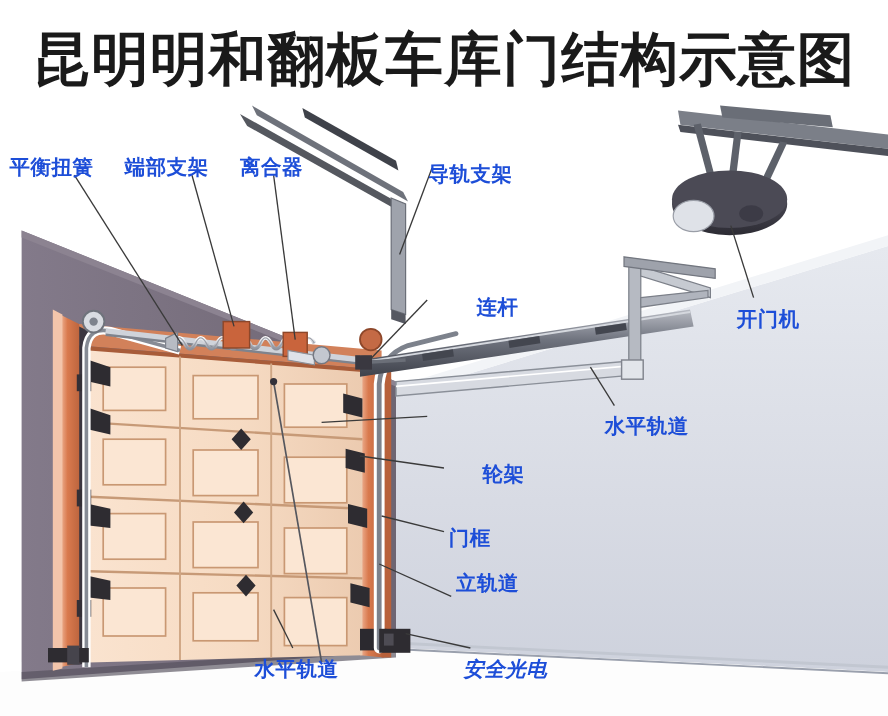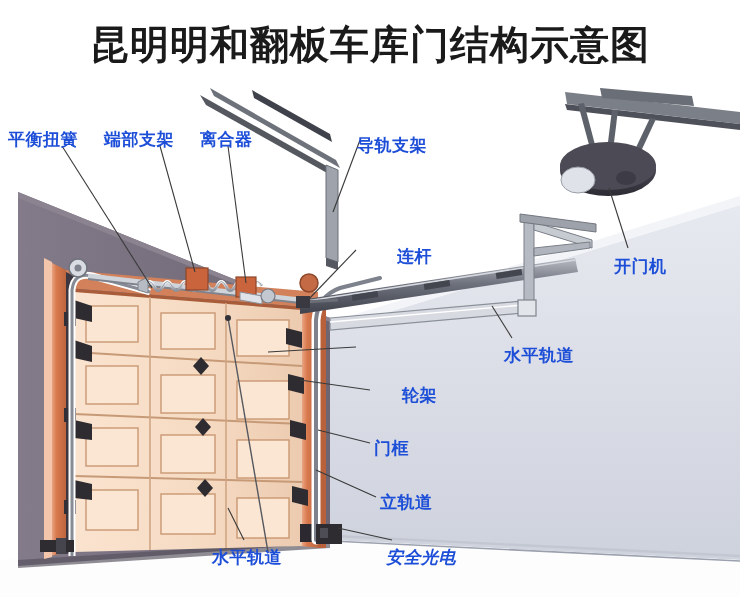--- a/index.html
+++ b/index.html
@@ -18,21 +18,21 @@
     position:absolute;
     left:0; top:0;
     width:740px;
     height:597px;
   }
   .title{
     position:absolute;
     left:0; top:18px;
     width:740px;
     text-align:center;
-    font-size:39px;
+    font-size:48px;
     font-weight:bold;
     color:#1a1a1a;
     letter-spacing:1px;
     font-family:"DejaVu Sans","Liberation Sans",sans-serif;
     white-space:nowrap;
   }
   .lbl{
     position:absolute;
     font-size:17px;
     font-weight:bold;
@@ -308,17 +308,17 @@
 
   <div class="lbl" style="left:8px;  top:128px;">平衡扭簧</div>
   <div class="lbl" style="left:104px;top:128px;">端部支架</div>
   <div class="lbl" style="left:200px;top:128px;">离合器</div>
   <div class="lbl" style="left:357px;top:118px;margin-top:16px;">导轨支架</div>
   <div class="lbl" style="left:365px;top:245px;margin-left:32px;">连杆</div>
   <div class="lbl" style="left:614px;top:255px;">开门机</div>
   <div class="lbl" style="left:504px;top:344px;">水平轨道</div>
   <div class="lbl" style="left:374px;top:384px;margin-left:28px;">轮架</div>
   <div class="lbl" style="left:374px;top:437px;">门框</div>
-  <div class="lbl" style="left:380px;top:491px;">立轨道</div>
+  <div class="lbl" style="left:380px;top:475px;">立轨道</div>
   <div class="lbl" style="left:212px;top:546px;">水平轨道</div>
   <div class="lbl" style="left:386px;top:546px;font-style:italic;">安全光电</div>
 
 </div>
 
 </body></html>

